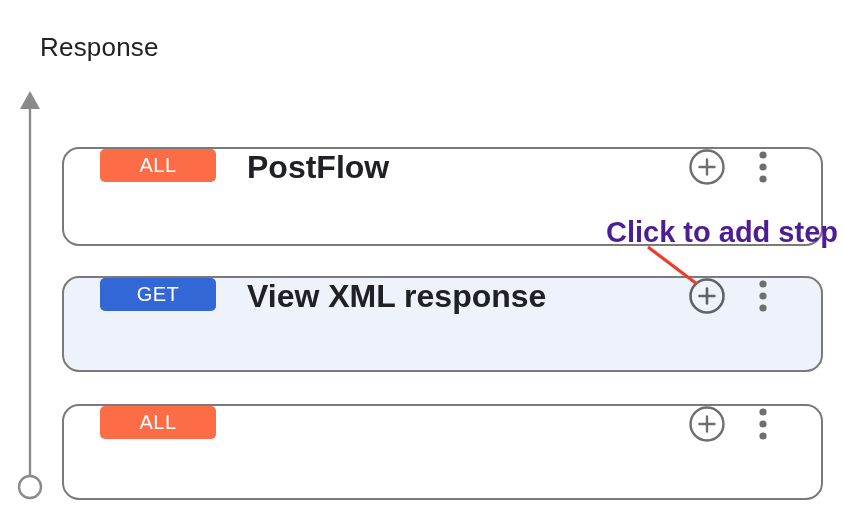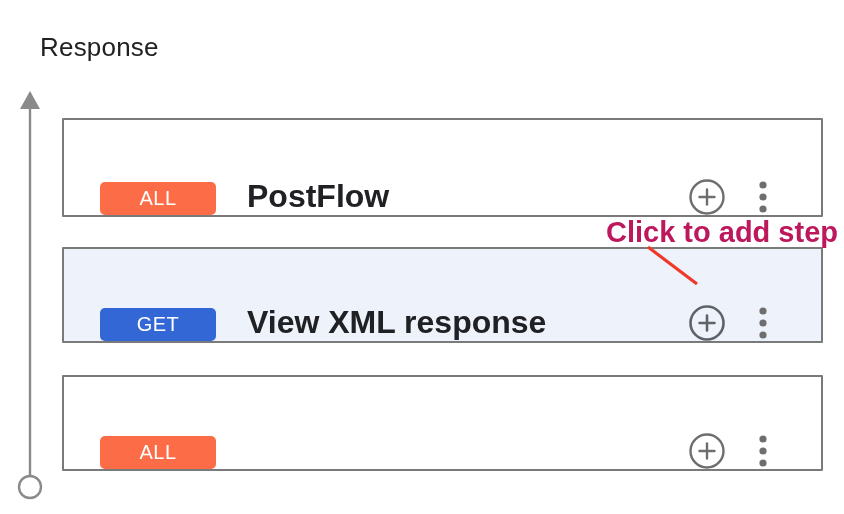--- a/index.html
+++ b/index.html
@@ -7,22 +7,22 @@
     position:relative; width:844px; height:514px; background:#ffffff;
     font-family:"Liberation Sans", sans-serif; overflow:hidden;
   }
   .title {
     position:absolute; left:28px; top:20px; margin:12px;
     font-size:26px; font-weight:400; color:#212121; letter-spacing:0.2px;
   }
   .flow-arrow { position:absolute; left:0; top:85px; }
   .card {
     position:absolute; left:62px; width:761px; box-sizing:border-box;
-    background:#ffffff; border:2px solid #7a7a7a; border-radius:1px;
-    display:flex; align-items:flex-end;
+    background:#ffffff; border:2px solid #7a7a7a; border-radius:17px;
+    display:flex; align-items:flex-start;margin-top:29px;
   }
   .badge {
     width:116px; height:33px; border-radius:5px; margin-left:36px;
     display:flex; align-items:center; justify-content:center;
     color:#ffffff; font-size:20px; font-weight:500; letter-spacing:0.5px;
     flex:0 0 auto;
   }
   .card-label {
     margin-left:31px; font-size:32px; font-weight:700; color:#202124;
     white-space:nowrap;
@@ -103,19 +103,19 @@
       <span class="icon-btn">
         <svg width="8" height="34" viewBox="0 0 8 34">
           <circle cx="4" cy="5" r="3.6" fill="#6E6E6E"></circle>
           <circle cx="4" cy="17" r="3.6" fill="#6E6E6E"></circle>
           <circle cx="4" cy="29" r="3.6" fill="#6E6E6E"></circle>
         </svg>
       </span>
     </div>
   </div>
 
-  <div class="annotation" style="color: #be185d; margin-left: 44px;">Click to add step</div>
+  <div class="annotation" style="color: #4c1d95; margin-left: 44px;">Click to add step</div>
 
   <svg class="annotation-line" width="80" height="50" viewBox="0 0 80 50">
     <line x1="18" y1="7" x2="67" y2="44" stroke="#EF3A2B" stroke-width="3.2"></line>
   </svg>
 
 </div>
 
 </body></html>

